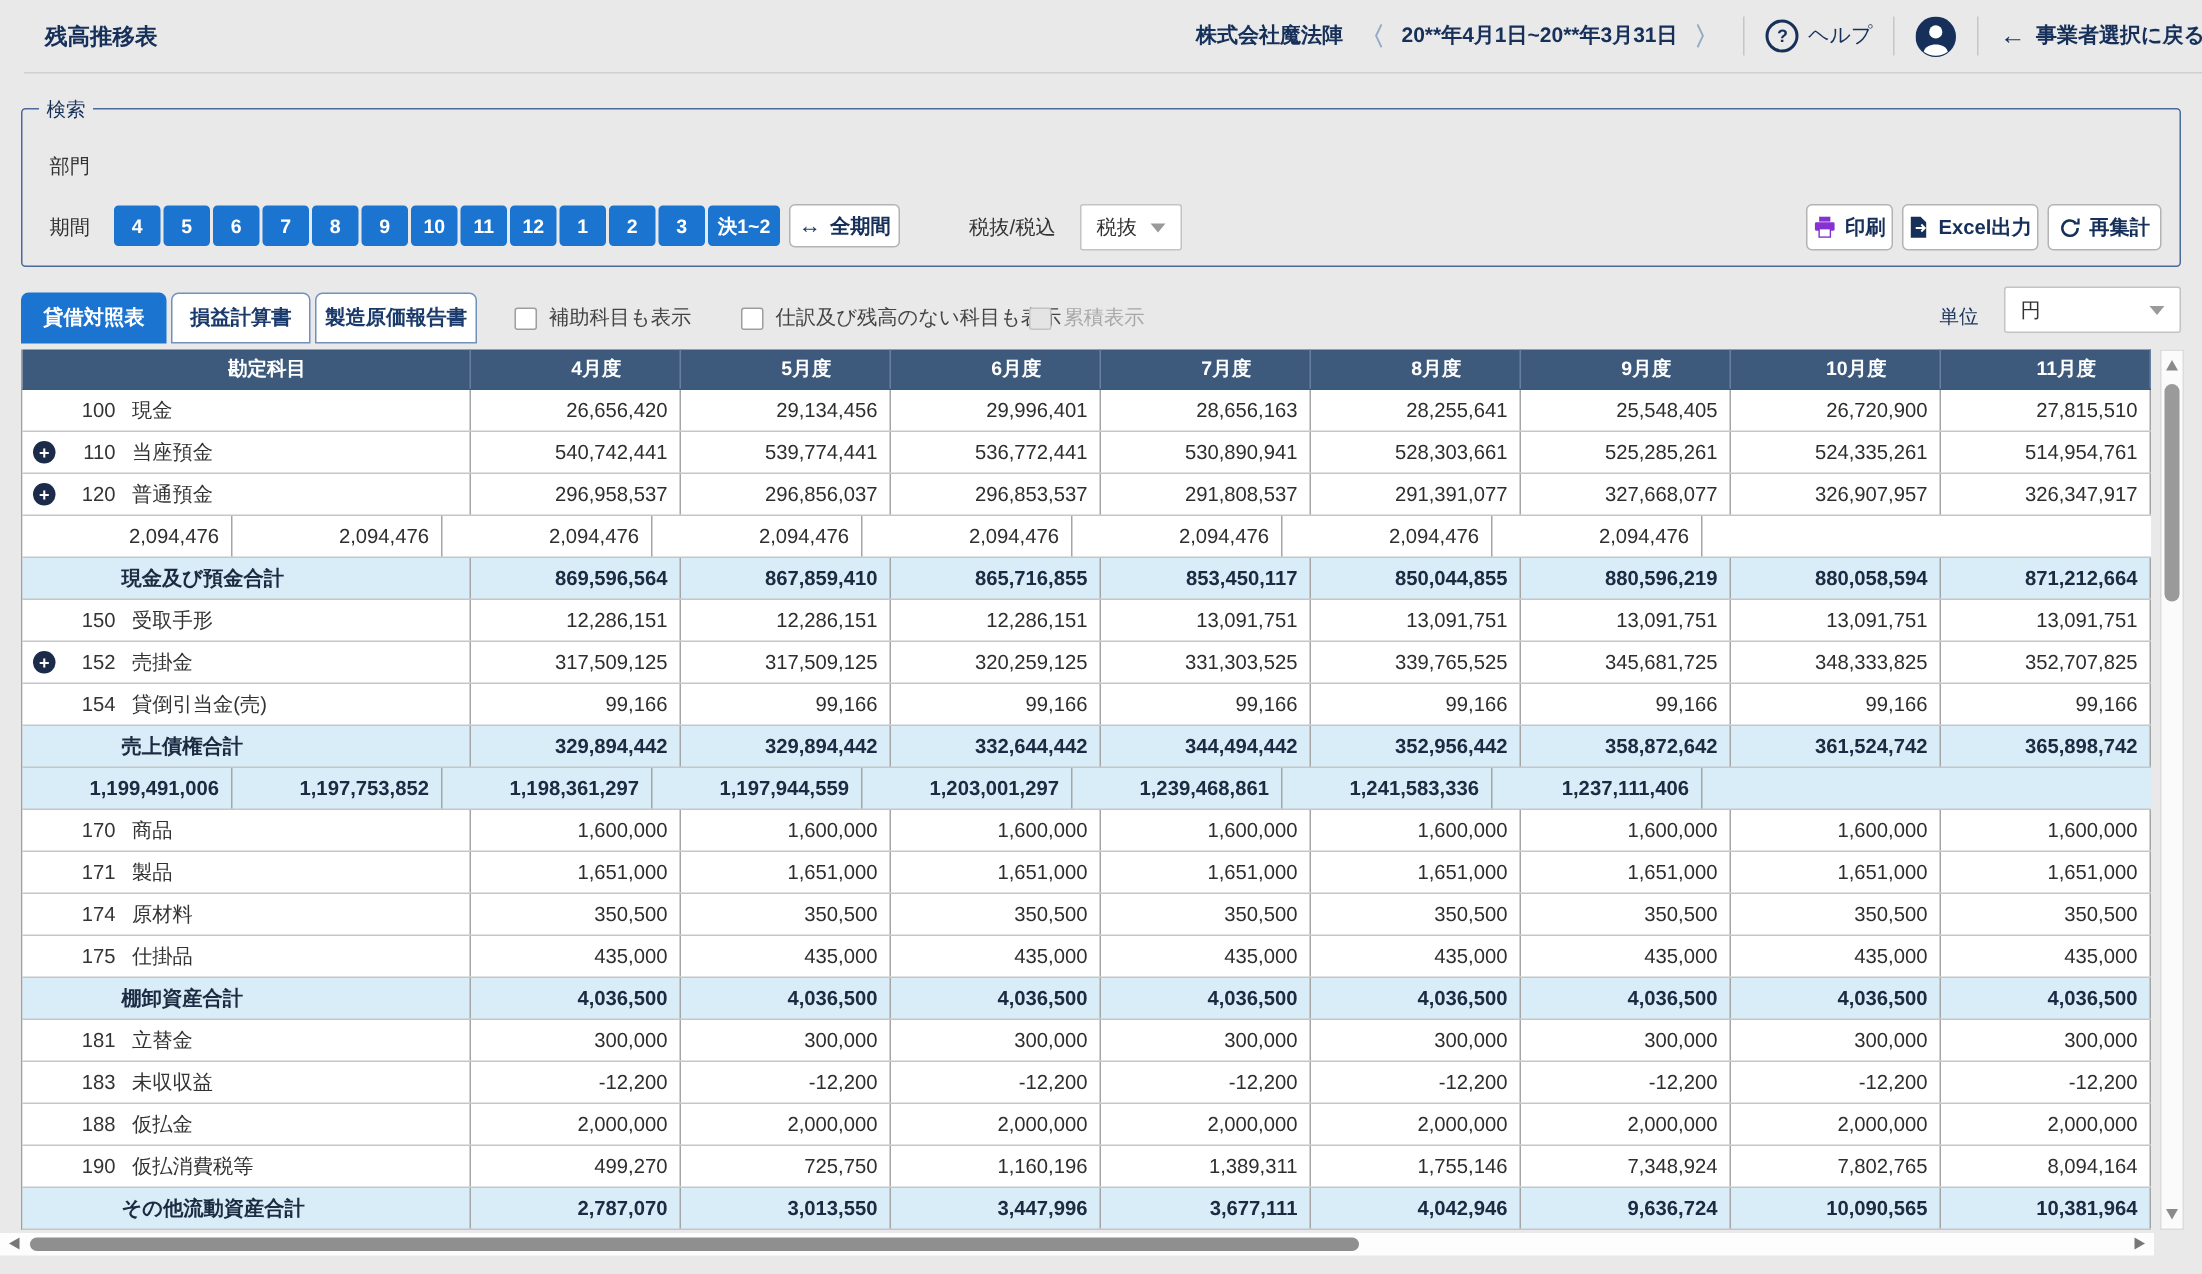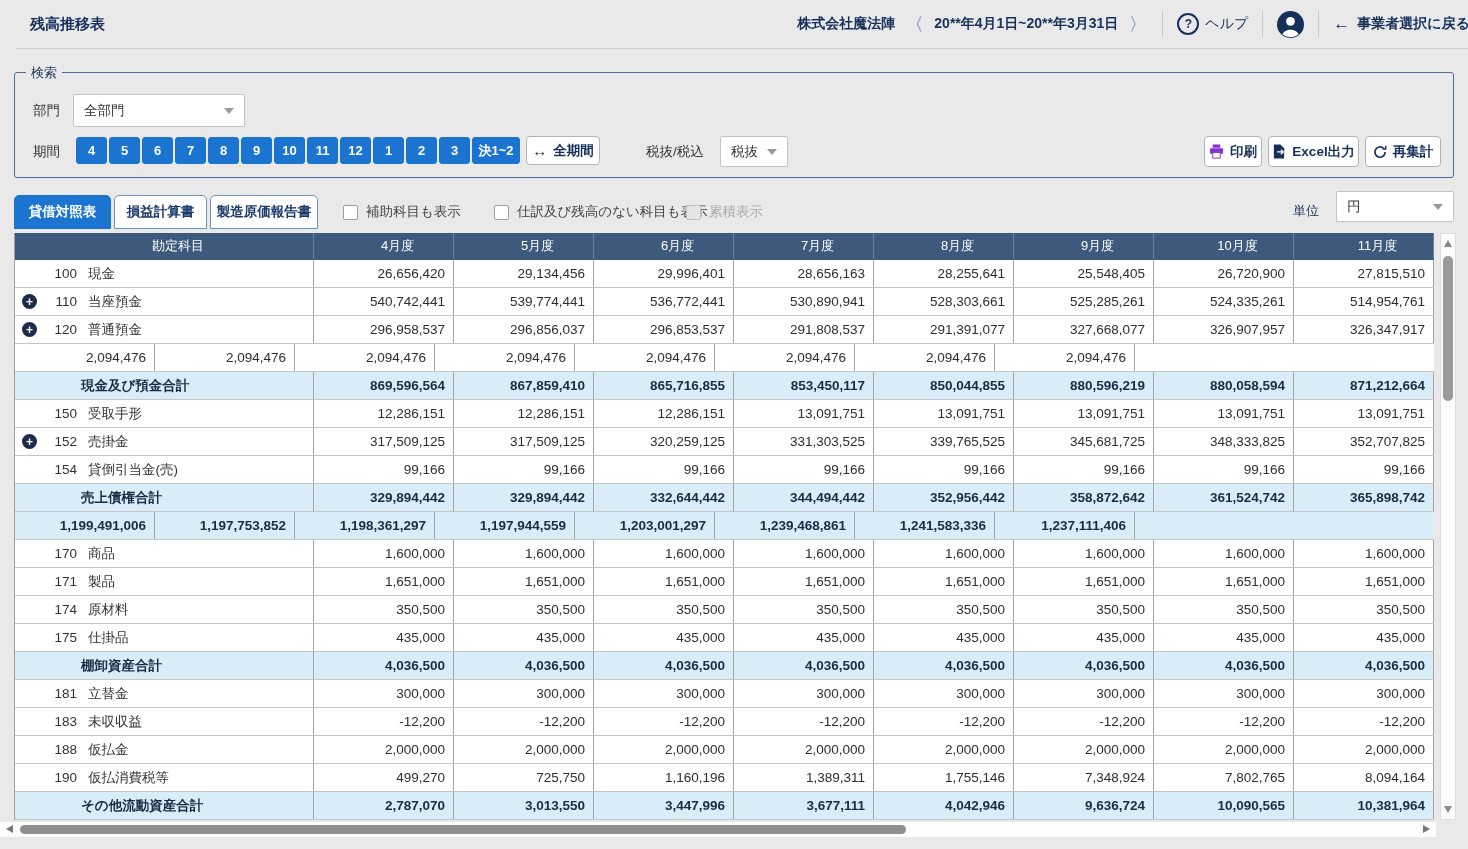--- a/index.html
+++ b/index.html
@@ -56,21 +56,21 @@
   .cb.disabled .cb-box{background:#e4e4e4;border-color:#c2c2c2;}
   .cb0{left:343px;}
   .cb1{left:494px;}
   .cb2{left:686px;}
   .unit-label{position:absolute;left:1293px;top:202px;font-size:13px;color:#16305a;}
   
   .table{position:absolute;left:14px;top:233px;border-left:1px solid #9f9f9f;}
   .t-row{display:flex;height:28px;box-sizing:border-box;border-bottom:1px solid #c6c6c6;background:#fff;}
   .t-row.t-head{height:27px;background:#3d5a7c;border-bottom:1px solid #3d5a7c;}
   .cell{box-sizing:border-box;border-right:1px solid #a5a5a5;display:flex;align-items:center;}
-  .t-head .cell{border-right:1px solid #68809f;color:#fff;font-size:13px;font-weight:normal;justify-content:center;padding-left:28px;}
+  .t-head .cell{border-right:1px solid #68809f;color:#fff;font-size:13px;font-weight:bold;justify-content:center;padding-left:28px;}
   .cell-name{width:299px;position:relative;}
   .cell-val{width:140px;justify-content:flex-end;padding-right:8px;font-size:13.5px;color:#2e2e2e;}
   .expand{position:absolute;left:7px;top:6px;width:15px;height:15px;border-radius:50%;background:#1c2b4a;
     color:#fff;display:flex;align-items:center;justify-content:center;font-size:12px;font-weight:bold;
     line-height:1;cursor:pointer;}
   .code{margin-left:34px;min-width:28px;text-align:right;font-size:13.5px;color:#333;}
   .aname{margin-left:11px;font-size:13.5px;color:#333;}
   .t-row.subtotal{background:#d9edf8;}
   .t-row.subtotal .cell-name{padding-left:66px;font-weight:bold;color:#1b2b42;font-size:13.5px;}
   .t-row.subtotal .cell-val{font-weight:bold;color:#1b2b42;}
@@ -115,24 +115,20 @@
       <span class="back-arrow">←</span>
       <span>事業者選択に戻る</span>
     </span>
   </div>
 </div>
 
 <div class="search-box">
   <span class="legend">検索</span>
 
   <span class="flabel" style="left:18px;top:29px;">部門</span>
-  <div class="sel" style="left:58px;top:21px;width:172px;height:33px;">
-    <span>全部門</span>
-    <span class="sel-arrow"></span>
-  </div>
 
   <span class="flabel" style="left:18px;top:70px;">期間</span>
   <div class="pgroup">
       <button class="pbtn">4</button>
       <button class="pbtn">5</button>
       <button class="pbtn">6</button>
       <button class="pbtn">7</button>
       <button class="pbtn">8</button>
       <button class="pbtn">9</button>
       <button class="pbtn">10</button>

